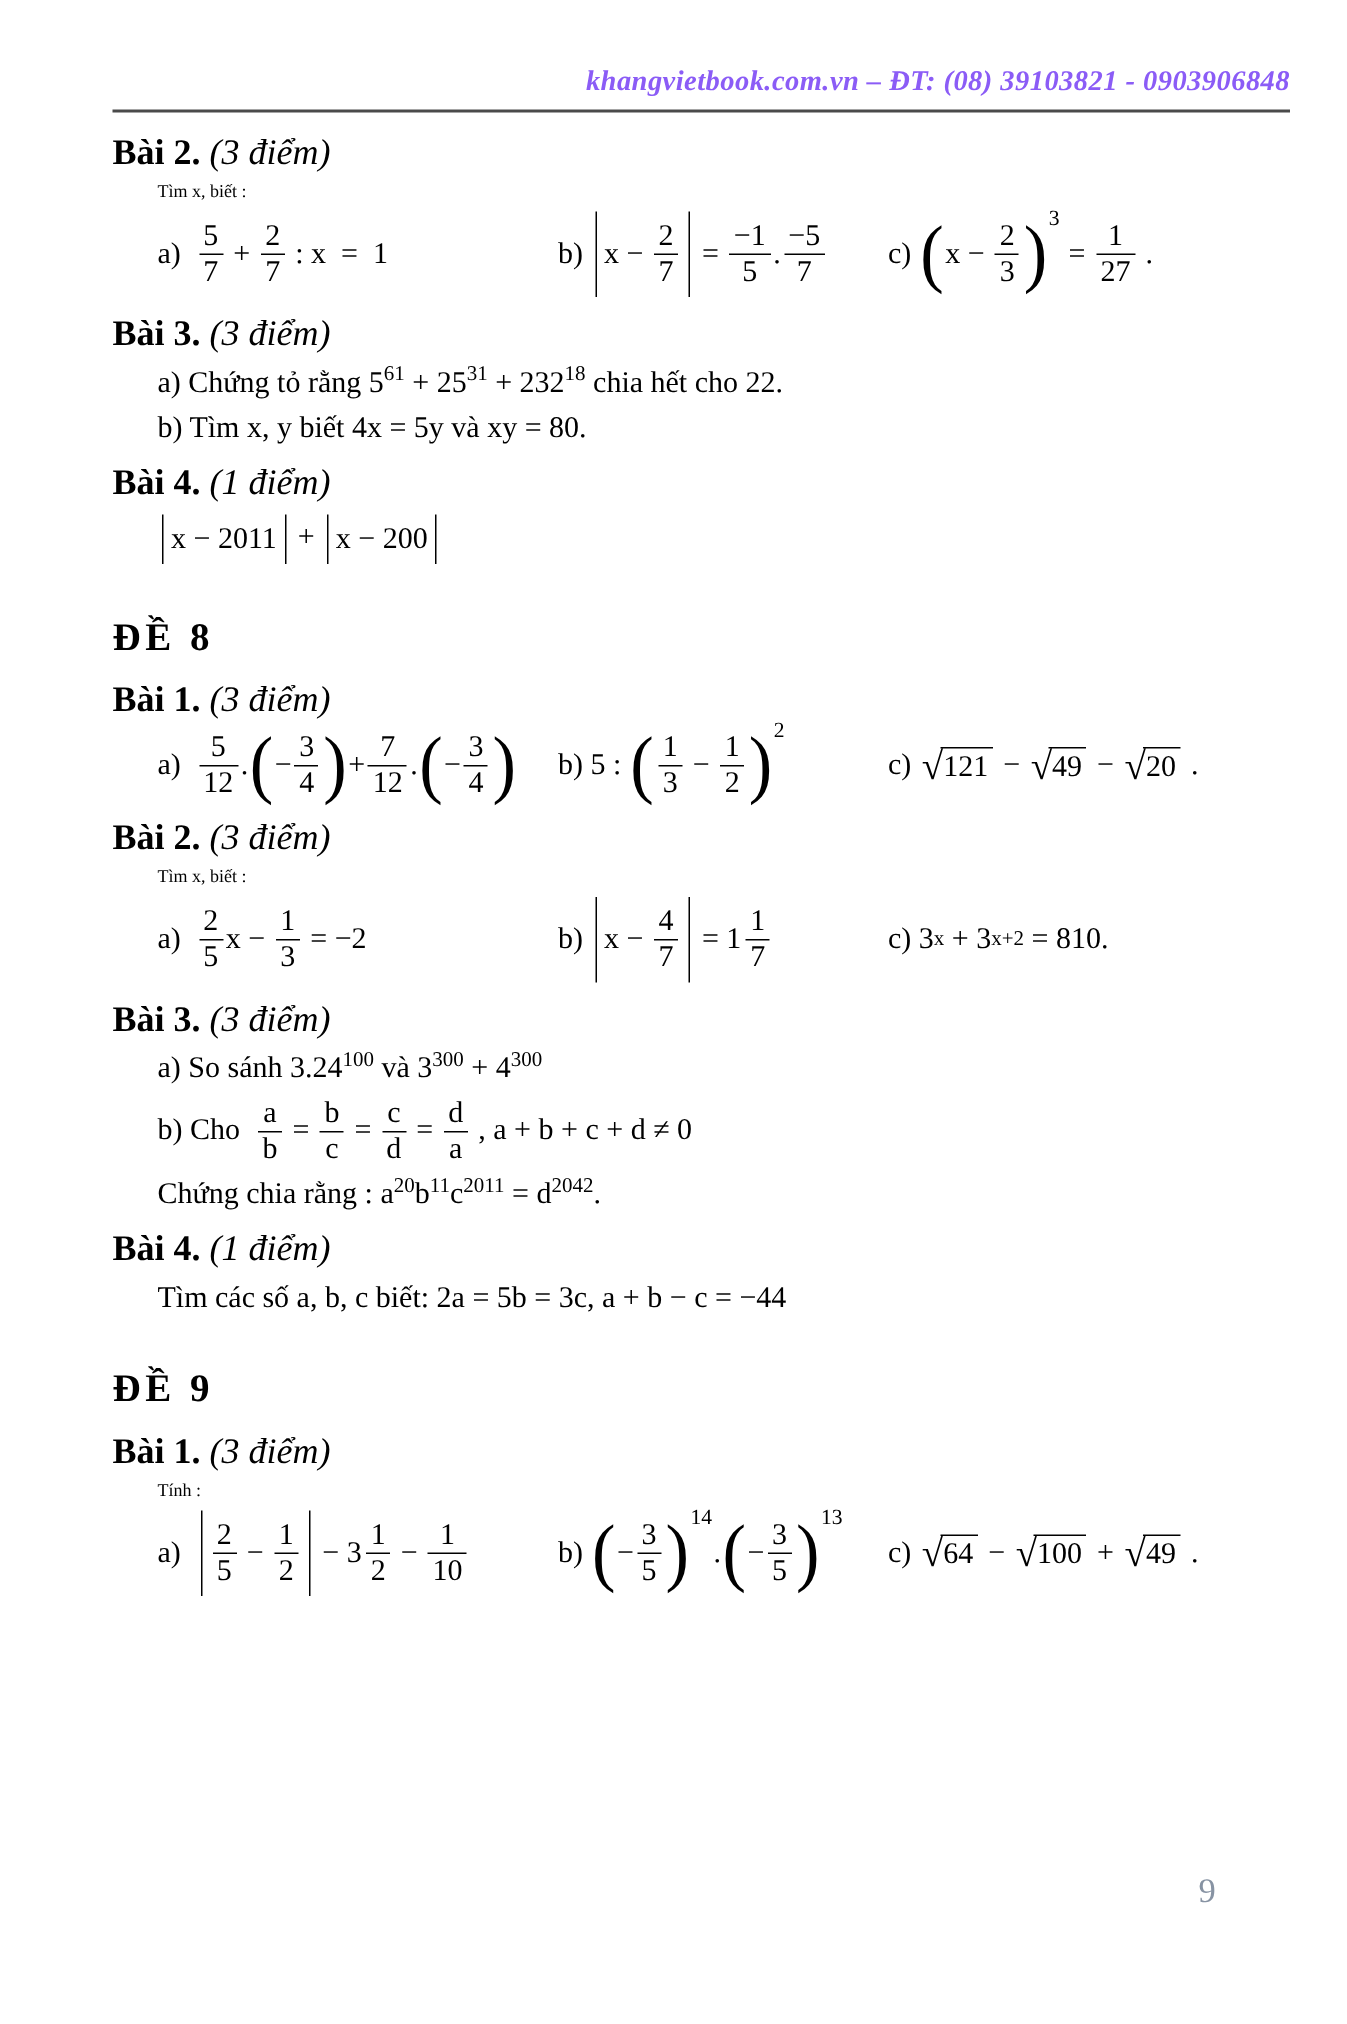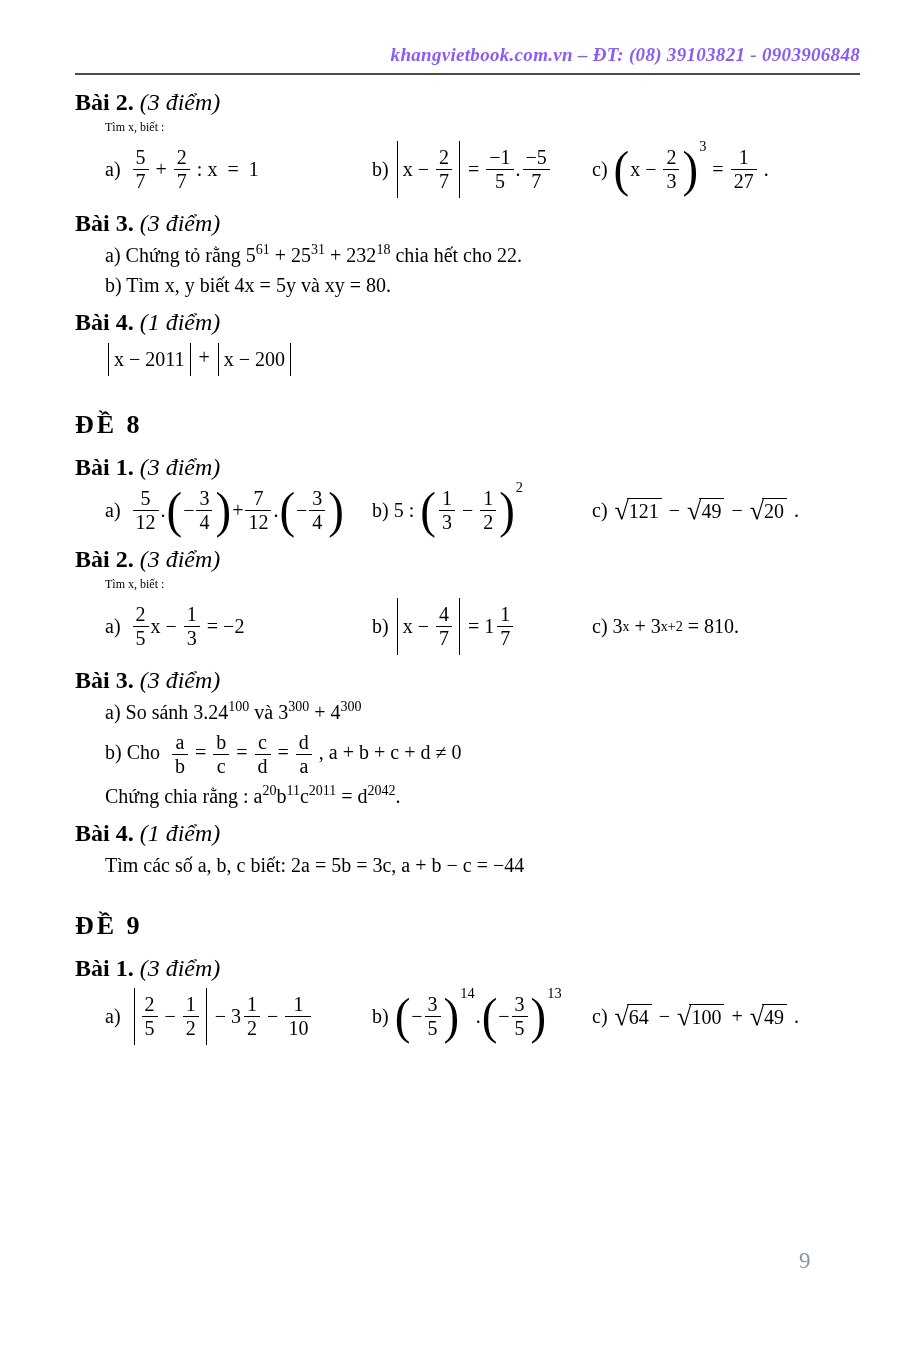--- a/index.html
+++ b/index.html
@@ -246,20 +246,21 @@
         </span>
       </div>
       <div class="heading"><span class="hbold">Bài 3.</span><span class="hital"> (3 điểm)</span></div>
       <div class="eqline"><span class="mtxt">a) So sánh 3.24</span><span class="msup">100</span><span class="mtxt"> và 3</span><span class="msup">300</span><span class="mtxt"> + 4</span><span class="msup">300</span></div>
       <div class="eqline"><span class="mtxt">b) Cho  </span><span class="frac"><span class="num">a</span><span class="den">b</span></span><span class="mtxt"> = </span><span class="frac"><span class="num">b</span><span class="den">c</span></span><span class="mtxt"> = </span><span class="frac"><span class="num">c</span><span class="den">d</span></span><span class="mtxt"> = </span><span class="frac"><span class="num">d</span><span class="den">a</span></span><span class="mtxt"> , a + b + c + d ≠ 0</span></div>
       <div class="eqline"><span class="mtxt">Chứng chia rằng : a</span><span class="msup">20</span><span class="mtxt">b</span><span class="msup">11</span><span class="mtxt">c</span><span class="msup">2011</span><span class="mtxt"> = d</span><span class="msup">2042</span><span class="mtxt">.</span></div>
       <div class="heading"><span class="hbold">Bài 4.</span><span class="hital"> (1 điểm)</span></div>
       <div class="eqline"><span class="mtxt">Tìm các số a, b, c biết: 2a = 5b = 3c, a + b − c = −44</span></div>
       <div class="detitle">ĐỀ 9</div>
       <div class="heading"><span class="hbold">Bài 1.</span><span class="hital"> (3 điểm)</span></div>
+      <div class="subline">Tính :</div>
       <div class="eqrow">
         <span class="eqcol c0">
           <span class="mtxt">a)  </span>
           <span class="abs">
             <span class="frac">
               <span class="num">2</span>
               <span class="den">5</span>
             </span>
             <span class="mtxt"> − </span>
             <span class="frac">

